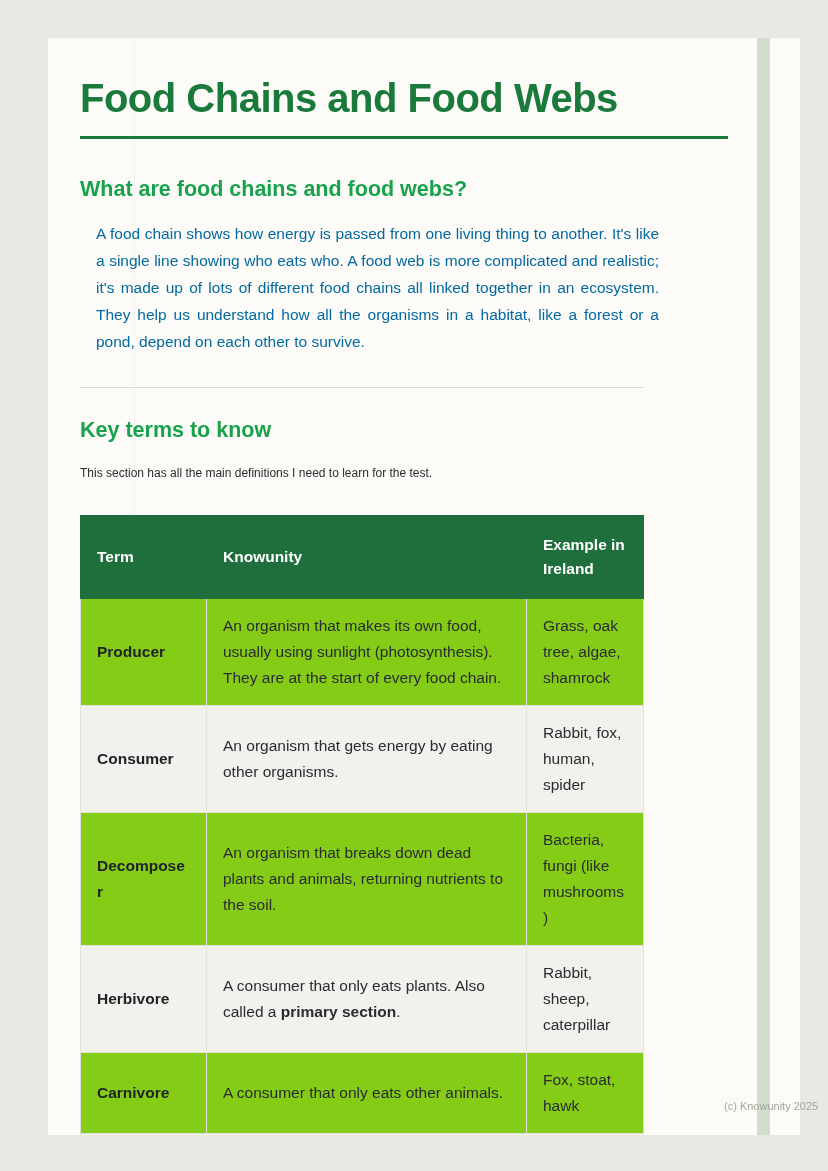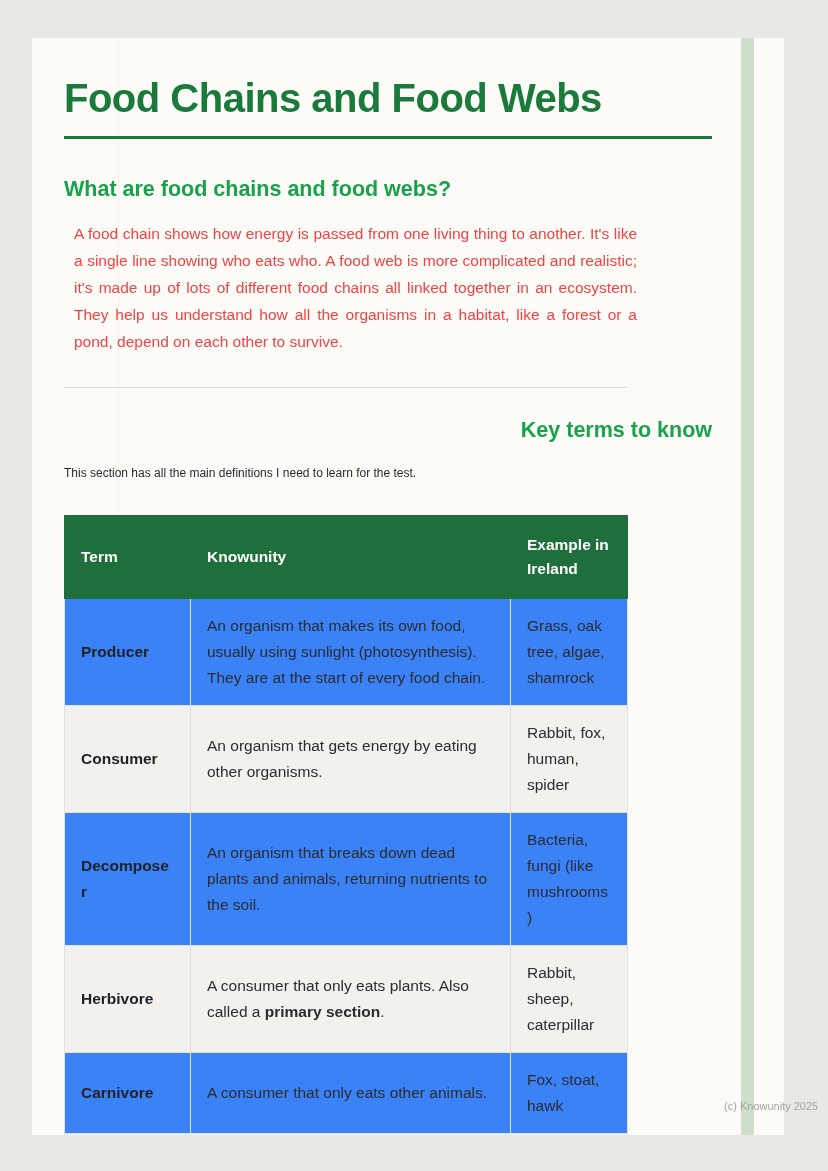--- a/index.html
+++ b/index.html
@@ -6,21 +6,21 @@
   html, body {
     margin: 0; padding: 0;
     width: 828px; height: 1171px;
     background: #e8e8e5;
     font-family: "Liberation Sans", "DejaVu Sans", sans-serif;
     overflow: hidden;
     position: relative;
   }
   .card {
     position: absolute;
-    left: 32px; top: 38px;
+    left: 48px; top: 38px;
     width: 752px; height: 1097px;
     background: #fcfbf7;
     overflow: hidden;
   }
   .stripe {
     position: absolute;
     right: 30px; top: 0; bottom: 0;
     width: 13px;
     background: #cfdfcc;
   }
@@ -47,28 +47,28 @@
     width: 648px; height: 3px;
     background: #1a7a3c;
     margin-top: 16px;
   }
   h2.section-heading {
     font-size: 21.5px;
     font-weight: 700;
     color: #18a24c;
     margin: 38px 0 18px 0;
   }
-  h2.section-heading.second { margin-top: 30px; text-align: right; }
+  h2.section-heading.second { margin-top: 30px; }
   p.body-text {
     width: 563px;
     font-size: 15.5px;
     line-height: 27px;
-    color: #ef4444;
+    color: #0369a1;
     text-align: justify;
-    margin: 10px;
+    margin: 16px;
   }
   .divider {
     width: 563px;
     height: 1px;
     background: #dddcd7;
     margin: 32px 0 0 0;
   }
   p.intro-text {
     width: 563px;
     font-size: 12px;
@@ -92,21 +92,21 @@
     line-height: 24px;
     vertical-align: middle;
     border: 1px solid #1f6f3d;
   }
   .terms-table td {
     border: 1px solid #e2e1dc;
     padding: 14px 16px;
     line-height: 26px;
     vertical-align: middle;
     color: #2a2c30;
-    background: #3b82f6;
+    background: #84cc16;
     overflow-wrap: break-word;
   }
   .terms-table tr.row-even td { background: #f2f1ed; }
   .terms-table td.term-cell { font-weight: 700; color: #212327; }
   .watermark {
     position: absolute;
     left: 686px; top: 1100px;
     font-size: 11px;
     color: #a3a3a0;
     z-index: 5;

